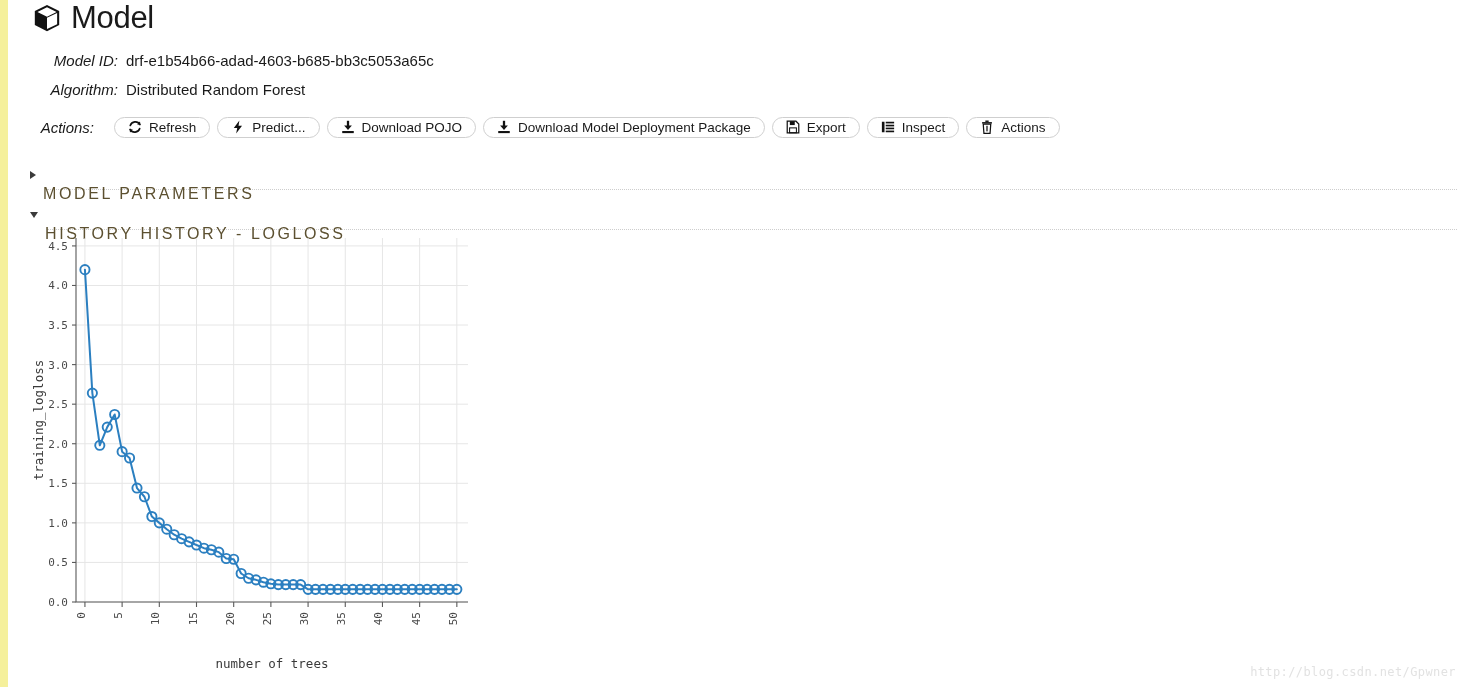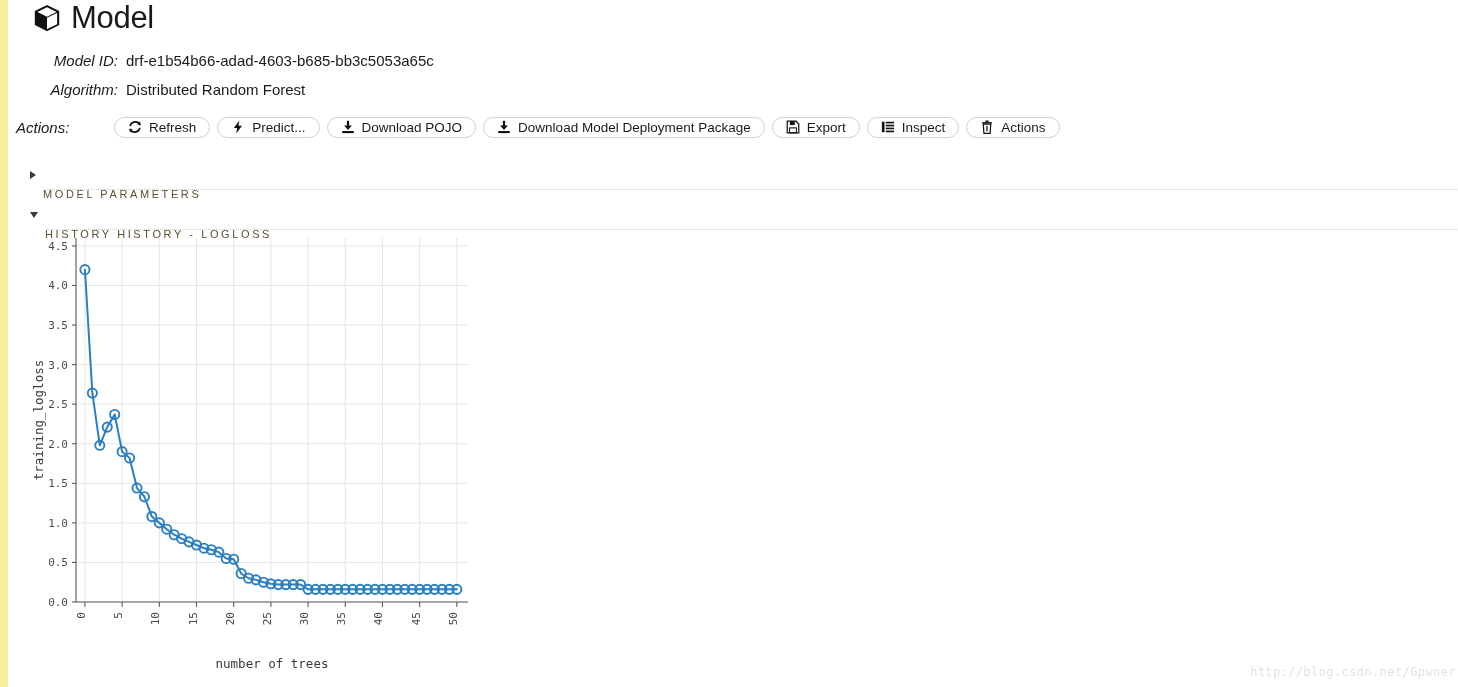--- a/index.html
+++ b/index.html
@@ -73,21 +73,21 @@
   }
 
   
   .actions-row {
     display: flex;
     align-items: center;
     height: 34px;
   }
   .actions-label {
     width: 98px;
-    text-align: left;
+    text-align: right;
     font-style: italic;
     font-size: 15px;
     color: #1a1a1a;
     padding-right: 20px;
     white-space: nowrap;
   }
   .btn-group { display: flex; gap: 7px; align-items: center; }
   .btn {
     display: inline-flex;
     align-items: center;
@@ -128,21 +128,21 @@
     border-top: 4.5px solid transparent;
     border-bottom: 4.5px solid transparent;
     border-left: 6px solid #3a3a3a;
   }
   .tri-down {
     border-left: 4.5px solid transparent;
     border-right: 4.5px solid transparent;
     border-top: 6px solid #3a3a3a;
   }
   .section-title {
-    font-size: 11px;
+    font-size: 16px;
     letter-spacing: 2.6px;
     color: #5c5030;
     white-space: nowrap;
     margin-top: 38px;
   }
   .section-rule {
     border-bottom: 1px dotted #cdcdcd;
     width: 1412px;
     margin-left: 17px;
     margin-top: 5px;

